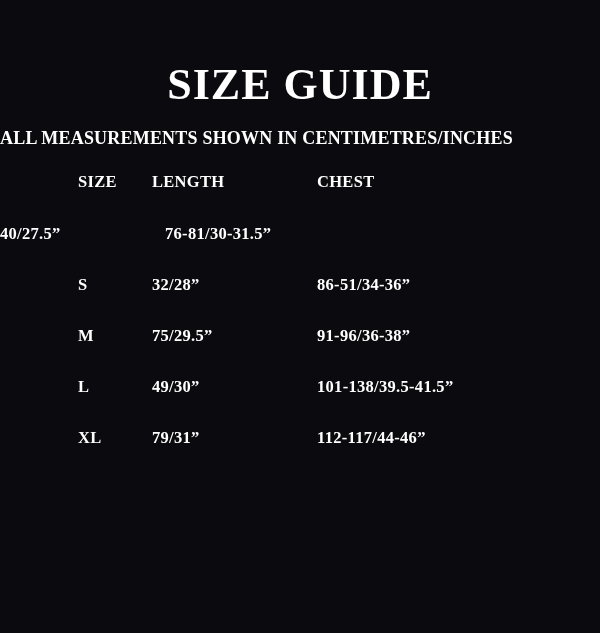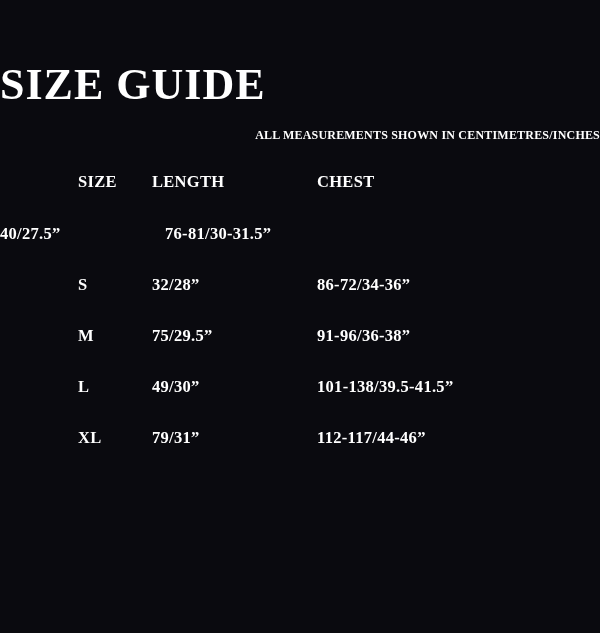--- a/index.html
+++ b/index.html
@@ -14,33 +14,34 @@
     color: #ffffff;
     overflow: hidden;
   }
   .page {
     position: relative;
     width: 600px;
     height: 633px;
     box-sizing: border-box;
   }
   .title {
+    text-align: center;
     font-family: "Liberation Serif", serif;
     font-weight: bold;
     font-size: 44px;
     letter-spacing: 1px;
     margin: 0;
     padding-top: 62px;
     line-height: 1.05;
   }
   .subtitle {
-    text-align: right;
+    text-align: left;
     font-family: "Liberation Serif", serif;
     font-weight: bold;
-    font-size: 12px;
+    font-size: 18px;
     letter-spacing: 0.2px;
     margin: 0;
     padding-top: 20px;
   }
   .table {
     margin: 0;
     padding: 0;
     position: absolute;
     top: 172px;
     left: 0;
@@ -95,21 +96,21 @@
     </div>
 
     <div class="row">
       <div class="cell length">40/27.5”</div>
       <div class="cell chest">76-81/30-31.5”</div>
     </div>
 
     <div class="row">
       <div class="cell size">S</div>
       <div class="cell length">32/28”</div>
-      <div class="cell chest">86-72/34-36”</div>
+      <div class="cell chest">86-51/34-36”</div>
     </div>
 
     <div class="row">
       <div class="cell size">M</div>
       <div class="cell length">75/29.5”</div>
       <div class="cell chest">91-96/36-38”</div>
     </div>
 
     <div class="row">
       <div class="cell size">L</div>

